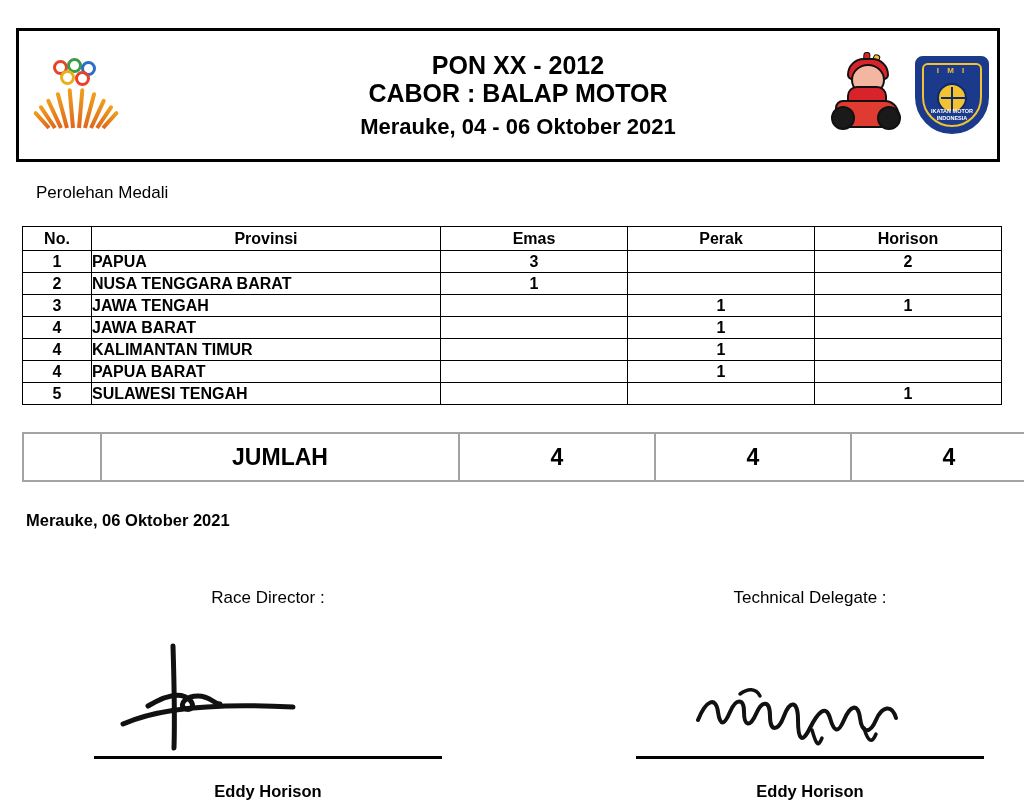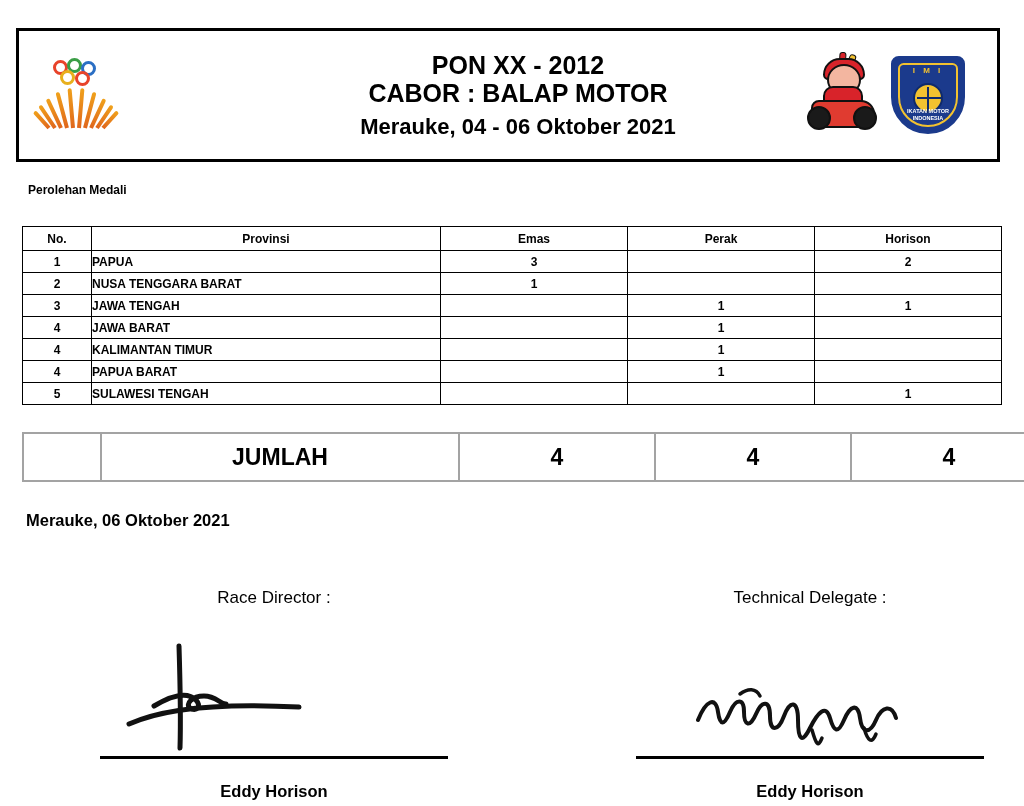--- a/index.html
+++ b/index.html
@@ -104,21 +104,21 @@
   }
   .hc-l1 { font-size: 25px; font-weight: bold; }
   .hc-l2 { font-size: 25px; font-weight: bold; }
   .hc-l3 { font-size: 22px; font-weight: bold; margin-top: 8px; }
   .logo-right {
     width: 230px;
     height: 100%;
     display: flex;
     align-items: center;
     justify-content: flex-end;
-    padding-right: 32px;
+    padding-right: 8px;
     box-sizing: border-box;
     gap: 10px;
   }
   
   .mascot { width: 78px; height: 74px; position: relative; flex: none; }
   .mascot .head {
     position: absolute; left: 24px; top: 6px; width: 30px; height: 28px;
     background: #f3b6a0; border-radius: 50%; border: 2px solid #111;
   }
   .mascot .hair {
@@ -175,39 +175,39 @@
     margin-top: -1px; background: #0f2a6b;
   }
   .imi .imi-bot {
     position: absolute; bottom: 9px; left: 0; right: 0; text-align: center;
     color: #ffffff; font-size: 5.5px; font-weight: bold; line-height: 1.25;
   }
 
   
   .section-title {
     position: absolute;
-    left: 28px;
+    left: 36px;
     top: 183px;
-    font-size: 12px;
-    font-weight: bold;
+    font-size: 17px;
+    font-weight: normal;
   }
 
   
   .medal-table {
     position: absolute;
     left: 22px;
     top: 226px;
     width: 974px;
     border-collapse: collapse;
     table-layout: fixed;
   }
   .medal-table td, .medal-table th {
     border: 1.5px solid #000000;
     height: 21px;
-    font-size: 12px;
+    font-size: 16px;
     font-weight: bold;
     padding: 0;
   }
   .medal-table thead th {
     text-align: center;
     height: 23px;
   }
   .col-no    { width: 68px; }
   .col-prov  { width: 348px; }
   .col-medal { width: 186px; }
@@ -241,21 +241,21 @@
     font-weight: bold;
   }
 
   
   .sign-block {
     position: absolute;
     top: 588px;
     width: 380px;
     text-align: center;
   }
-  .sign-block.left  { left: 84px; }
+  .sign-block.left  { left: 78px; }
   .sign-block.right { left: 620px; }
   .sign-role {
     font-size: 17px;
   }
   .sign-area {
     height: 148px;
     position: relative;
   }
   .sign-line {
     width: 348px;

